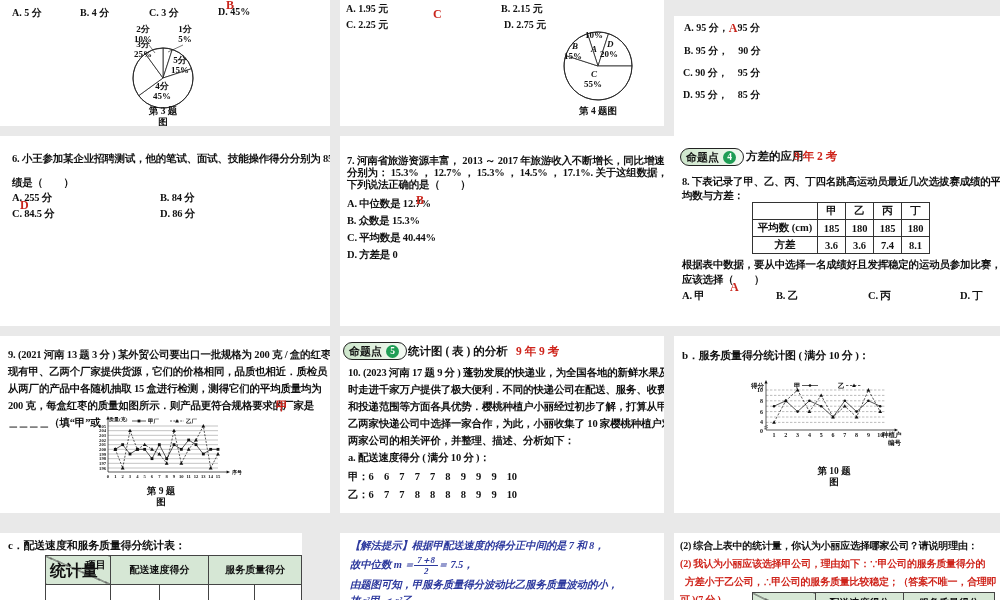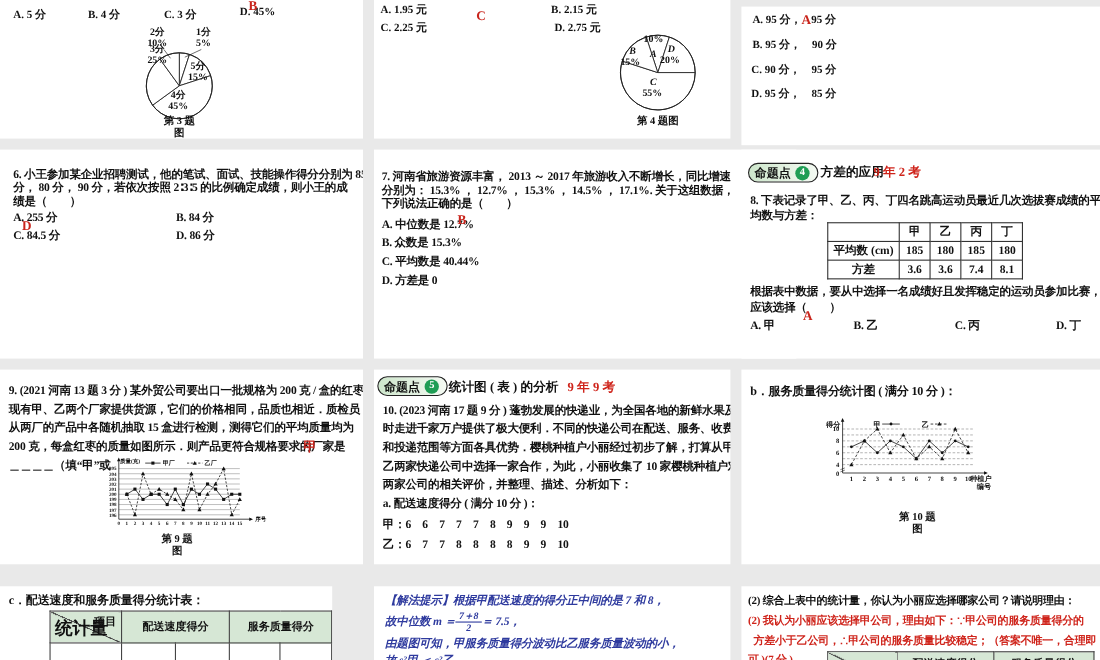--- a/index.html
+++ b/index.html
@@ -111,30 +111,29 @@
     <div class="pie-s" style="left:224px;top:51px">15%</div>
     <div class="pie-s" style="left:267px;top:39px;font-style:italic">D</div>
     <div class="pie-s" style="left:260px;top:49px">20%</div>
     <div class="pie-s" style="left:251px;top:69px;font-style:italic">C</div>
     <div class="pie-s" style="left:244px;top:79px">55%</div>
     <div class="cap" style="left:230px;top:106px;width:56px">
       <span>第 4 题图</span>
       </div>
   </div>
 
-  <div class="panel" style="left:674px;top:6px;width:326px;height:126px">
+  <div class="panel" style="left:674px;top:16px;width:326px;height:126px">
     <div class="t f10" style="left:10px;top:5px;display:flex"><span>A. 95 分，</span><span class="ans" style="position:static">A</span><span>95 分</span></div>
     <div class="t f10" style="left:10px;top:28px">B. 95 分，　90 分</div>
     <div class="t f10" style="left:9px;top:50px">C. 90 分，　95 分</div>
     <div class="t f10" style="left:9px;top:72px">D. 95 分，　85 分</div>
   </div>
 
   <div class="panel" style="left:0;top:136px;width:330px;height:190px">
     <div class="t f105" style="left:12px;top:16px">6. 小王参加某企业招聘测试，他的笔试、面试、技能操作得分分别为 85</div>
-    <div class="t f105" style="left:12px;top:28px">分， 80 分， 90 分，若依次按照 2∶3∶5 的比例确定成绩，则小王的成</div>
     <div class="t f105" style="left:12px;top:40px">绩是（　　）</div>
     <div class="t f105" style="left:12px;top:55px">A. 255 分</div>
     <div class="t f105" style="left:160px;top:55px">B. 84 分</div>
     <div class="t f105" style="left:12px;top:71px">C. 84.5 分</div>
     <div class="t f105" style="left:160px;top:71px">D. 86 分</div>
     <div class="t ans" style="left:20px;top:62px">D</div>
   </div>
 
   <div class="panel" style="left:340px;top:136px;width:384px;height:190px">
     <div class="t f105" style="left:7px;top:18px">7. 河南省旅游资源丰富， 2013 ～ 2017 年旅游收入不断增长，同比增速</div>

